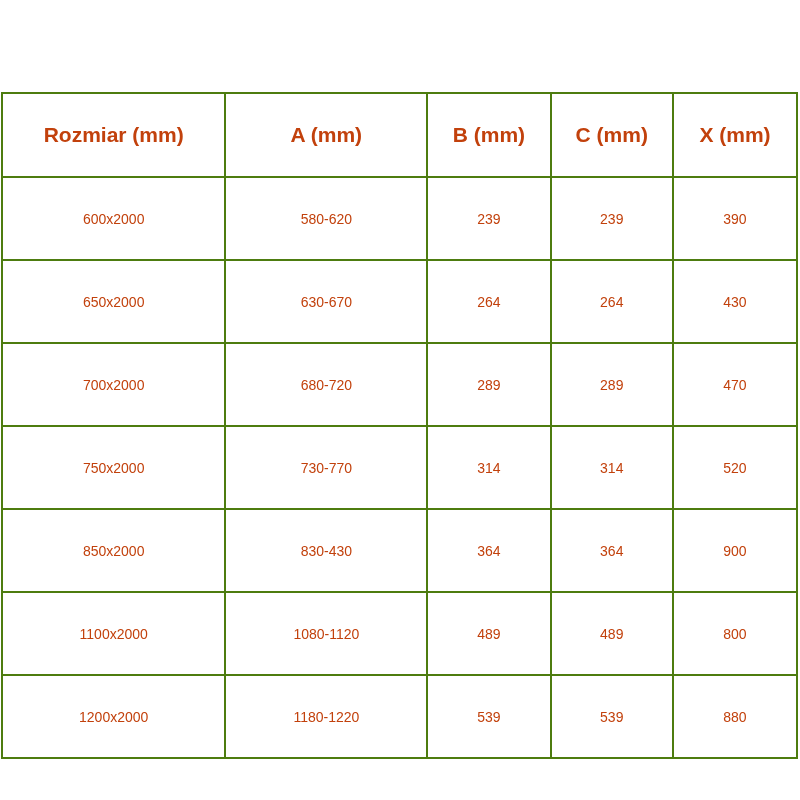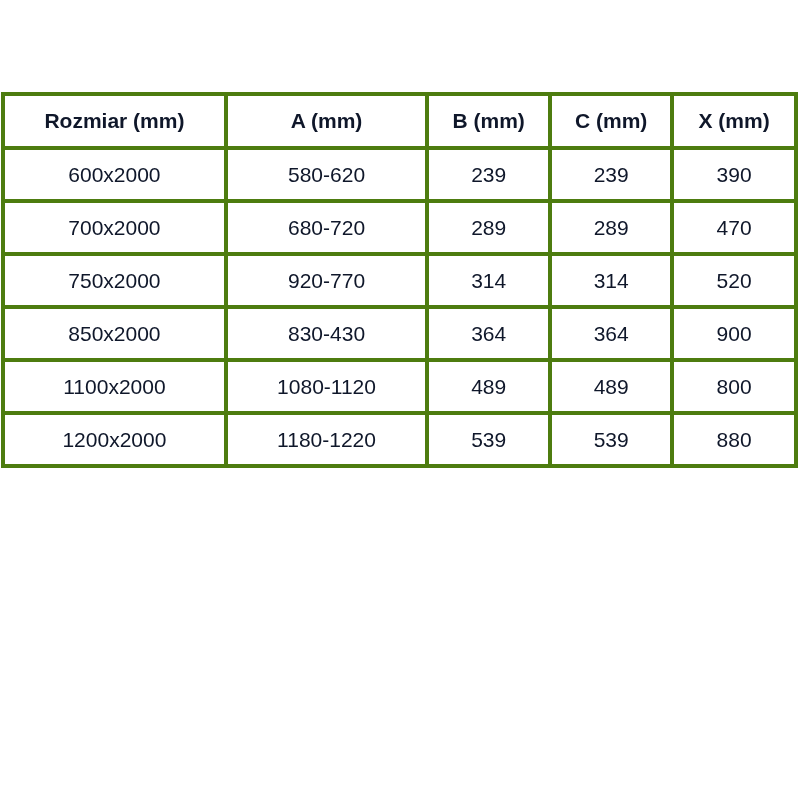--- a/index.html
+++ b/index.html
@@ -19,36 +19,36 @@
     position: absolute;
     top: 92px;
     left: 1px;
     width: 797px;
     border-collapse: collapse;
     table-layout: fixed;
     background: #ffffff;
   }
   table.spec th,
   table.spec td {
-    border: 4px solid #4d7c0f;
+    border: 2px solid #4d7c0f;
     text-align: center;
     vertical-align: middle;
-    color: #0f172a;
-    padding: 0;
+    color: #c2410c;
+    padding: 16px;
     overflow: hidden;
     white-space: nowrap;
   }
   table.spec th {
     height: 50px;
     font-size: 21px;
     font-weight: bold;
   }
   table.spec td {
     height: 49px;
-    font-size: 21px;
+    font-size: 14px;
     font-weight: normal;
   }
 </style>
 </head>
 <body>
 
 <div class="page">
   <table class="spec">
     <colgroup>
       <col style="width:28.1%">
@@ -68,29 +68,36 @@
     </thead>
     <tbody>
         <tr>
           <td>600x2000</td>
           <td>580-620</td>
           <td>239</td>
           <td>239</td>
           <td>390</td>
         </tr>
         <tr>
+          <td>650x2000</td>
+          <td>630-670</td>
+          <td>264</td>
+          <td>264</td>
+          <td>430</td>
+        </tr>
+        <tr>
           <td>700x2000</td>
           <td>680-720</td>
           <td>289</td>
           <td>289</td>
           <td>470</td>
         </tr>
         <tr>
           <td>750x2000</td>
-          <td>920-770</td>
+          <td>730-770</td>
           <td>314</td>
           <td>314</td>
           <td>520</td>
         </tr>
         <tr>
           <td>850x2000</td>
           <td>830-430</td>
           <td>364</td>
           <td>364</td>
           <td>900</td>

